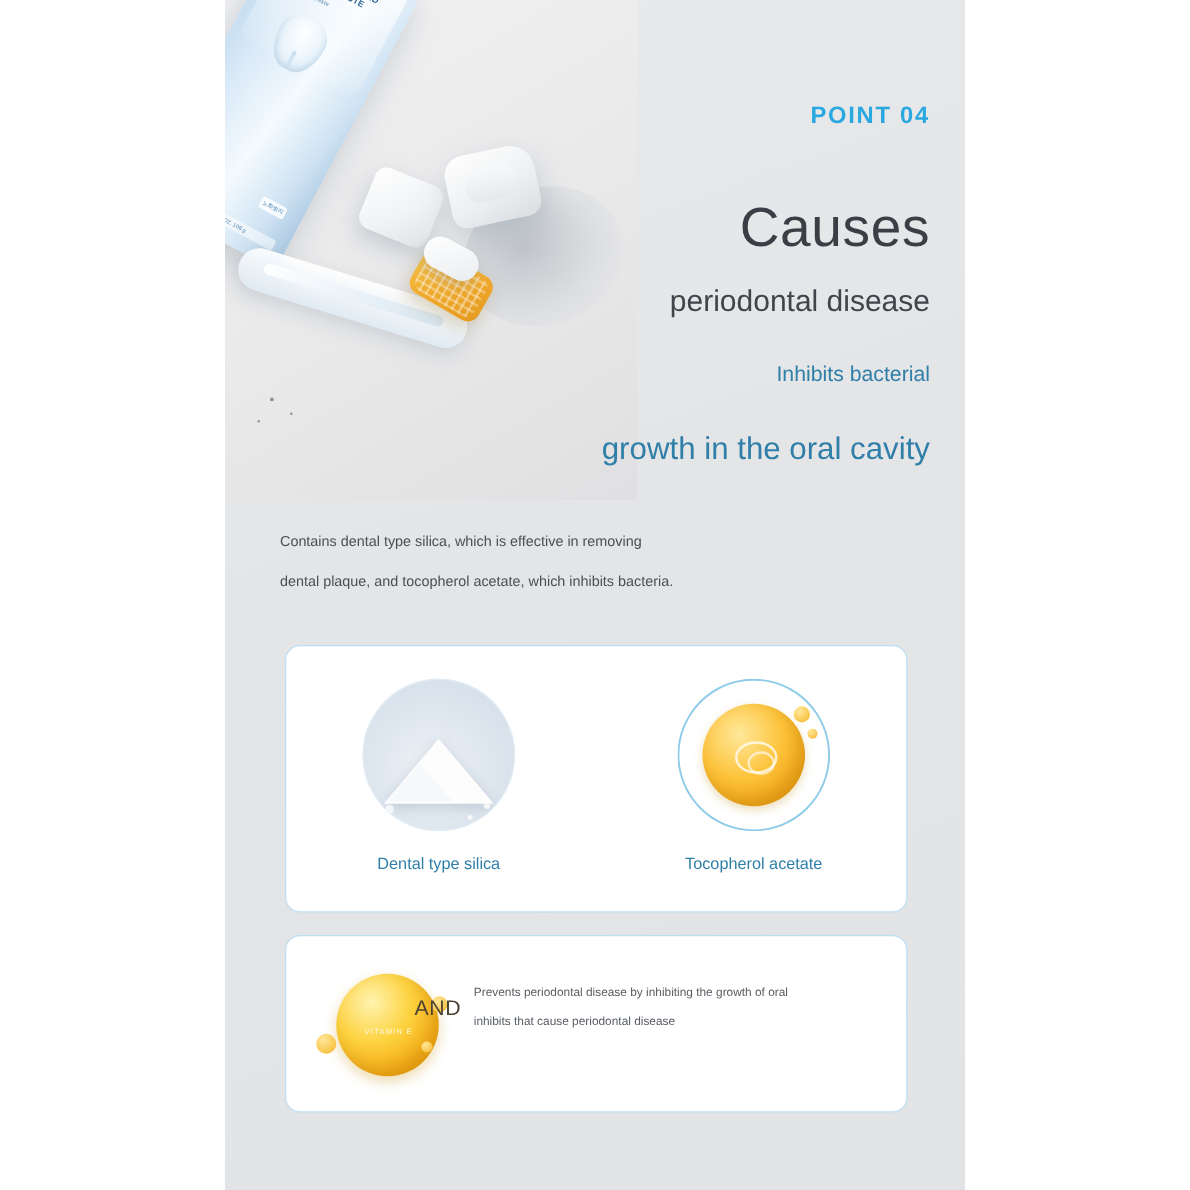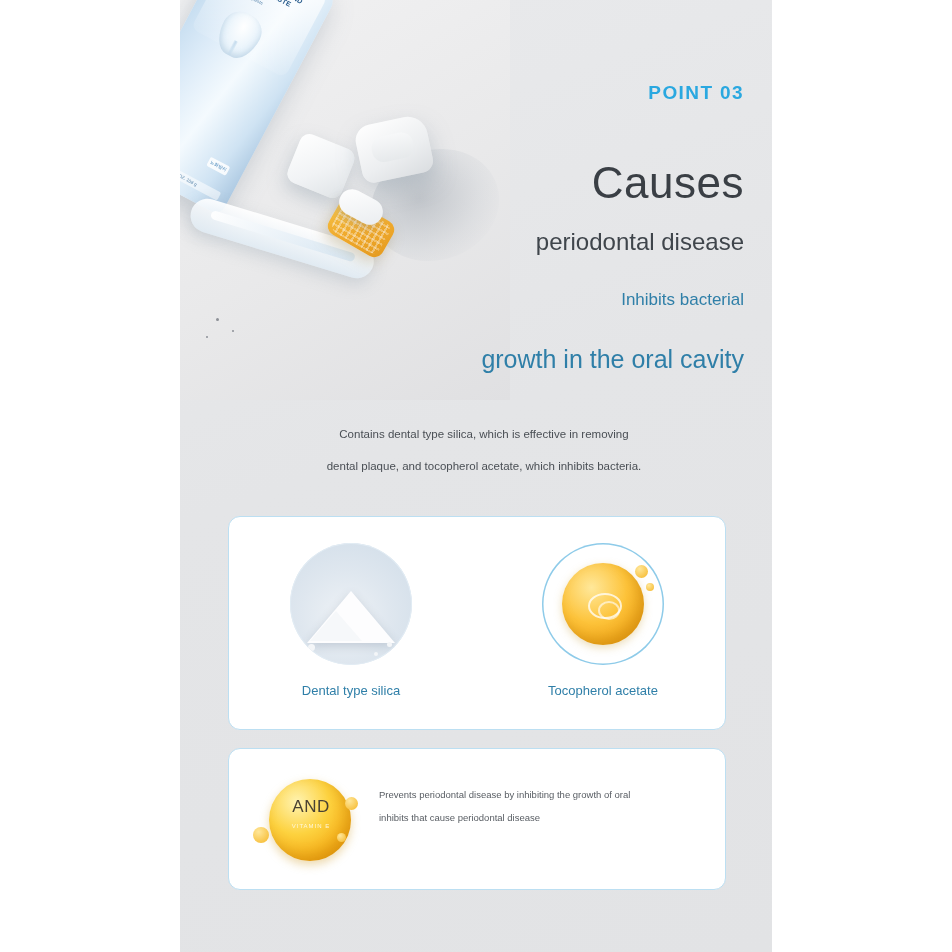--- a/index.html
+++ b/index.html
@@ -276,21 +276,21 @@
     top: 345px;
     font-size: 25px;
     color: #2f7fa8;
     text-align: left;
   }
   .para {
     position: absolute;
     right: 28px;
     top: 418px;
     width: 520px;
-    text-align: center;
+    text-align: left;
     font-size: 11.5px;
     line-height: 32px;
     color: #4a4f55;
   }
 
   
   .card {
     position: absolute;
     background: #ffffff;
     border: 1px solid #bcdff2;
@@ -416,21 +416,21 @@
     width: 82px;
     height: 82px;
     border-radius: 50%;
     background: radial-gradient(circle at 34% 28%, #fff3b0 0%, #fdd23f 40%, #f4a913 75%, #e08f07 100%);
     box-shadow: inset -5px -6px 12px rgba(175,115,10,0.3), 0 4px 10px rgba(210,160,50,0.4);
   }
   .vit-and {
     position: absolute;
     left: 0; right: 0;
     top: 26px;
-    text-align: center;
+    text-align: right;
     font-size: 17px;
     color: #4a4233;
     letter-spacing: 0.5px;
   }
   .vit-sub {
     position: absolute;
     left: 0; right: 0;
     top: 52px;
     text-align: center;
     font-size: 6px;
@@ -486,21 +486,21 @@
 
       <div class="brush-handle"></div>
       <div class="brush-head"></div>
       <div class="brush-cap"></div>
 
       <div class="speck" style="left:36px;top:318px;width:3px;height:3px;"></div>
       <div class="speck" style="left:52px;top:330px;width:2px;height:2px;"></div>
       <div class="speck" style="left:26px;top:336px;width:2px;height:2px;"></div>
     </div>
 
-    <div class="point-label">POINT 03</div>
+    <div class="point-label">POINT 04</div>
     <div class="headline">Causes</div>
     <div class="subhead">periodontal disease</div>
     <div class="line-blue">Inhibits bacterial</div>
     <div class="line-blue-big">growth in the oral cavity</div>
 
     <div class="para">
       <div>Contains dental type silica, which is effective in removing</div>
       <div>dental plaque, and tocopherol acetate, which inhibits bacteria.</div>
     </div>
 

